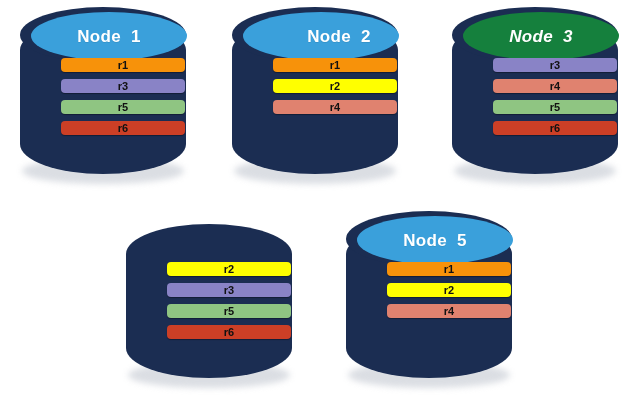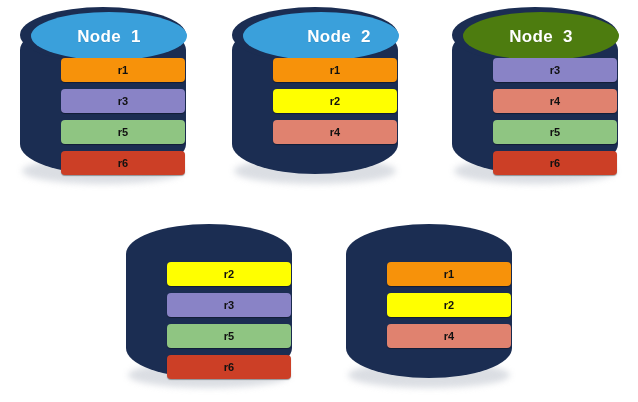--- a/index.html
+++ b/index.html
@@ -89,21 +89,21 @@
     left: 0;
     top: 54px;
     width: 178px;
     display: flex;
     flex-direction: column;
     align-items: center;
     gap: 7px;
   }
   .replica {
     width: 124px;
-    height: 24px;
+    height: 14px;
     border-radius: 4px;
     display: flex;
     align-items: center;
     justify-content: center;
     color: #111111;
     font-size: 11px;
     font-weight: bold;
     line-height: 1;
     box-shadow: 0 1px 1px rgba(0,0,0,.35);
     margin-left: 40px;
@@ -139,21 +139,21 @@
       <div class="replicas">
         <div class="replica" style="background: rgb(247, 146, 10); color: rgb(17, 17, 17);">r1</div>
         <div class="replica" style="background: rgb(255, 255, 0); color: rgb(17, 17, 17);">r2</div>
         <div class="replica" style="background: rgb(224, 130, 111); color: rgb(17, 17, 17);">r4</div>
       </div>
     </div>
     <div class="node" style="left: 446px; top: 4px;">
       <div class="cyl-shadow" style="background: rgb(207, 211, 218);"></div>
       <div class="cyl-body" style="background: rgb(27, 45, 82);"></div>
       <div class="cyl-top" style="background: rgb(27, 45, 82);">
-        <div class="cyl-top-face" style="background: #4d7c0f;">
+        <div class="cyl-top-face" style="background: #15803d; font-style: italic;">
           <span class="node-label" style="color: rgb(255, 255, 255);">Node  3</span>
         </div>
       </div>
       <div class="replicas">
         <div class="replica" style="background: rgb(137, 131, 198); color: rgb(17, 17, 17);">r3</div>
         <div class="replica" style="background: rgb(224, 130, 111); color: rgb(17, 17, 17);">r4</div>
         <div class="replica" style="background: rgb(143, 197, 130); color: rgb(17, 17, 17);">r5</div>
         <div class="replica" style="background: rgb(204, 63, 38); color: rgb(17, 17, 17);">r6</div>
       </div>
     </div>
@@ -163,19 +163,24 @@
       <div class="replicas">
         <div class="replica" style="background: rgb(255, 255, 0); color: rgb(17, 17, 17);">r2</div>
         <div class="replica" style="background: rgb(137, 131, 198); color: rgb(17, 17, 17);">r3</div>
         <div class="replica" style="background: rgb(143, 197, 130); color: rgb(17, 17, 17);">r5</div>
         <div class="replica" style="background: rgb(204, 63, 38); color: rgb(17, 17, 17);">r6</div>
       </div>
     </div>
     <div class="node" style="left: 340px; top: 208px;">
       <div class="cyl-shadow" style="background: rgb(207, 211, 218);"></div>
       <div class="cyl-body" style="background: rgb(27, 45, 82);"></div>
+      <div class="cyl-top" style="background: rgb(27, 45, 82);">
+        <div class="cyl-top-face" style="background: rgb(58, 160, 219);">
+          <span class="node-label" style="color: rgb(255, 255, 255);">Node  5</span>
+        </div>
+      </div>
       <div class="replicas">
         <div class="replica" style="background: rgb(247, 146, 10); color: rgb(17, 17, 17);">r1</div>
         <div class="replica" style="background: rgb(255, 255, 0); color: rgb(17, 17, 17);">r2</div>
         <div class="replica" style="background: rgb(224, 130, 111); color: rgb(17, 17, 17);">r4</div>
       </div>
     </div>
   </div>
 
 </body></html>

